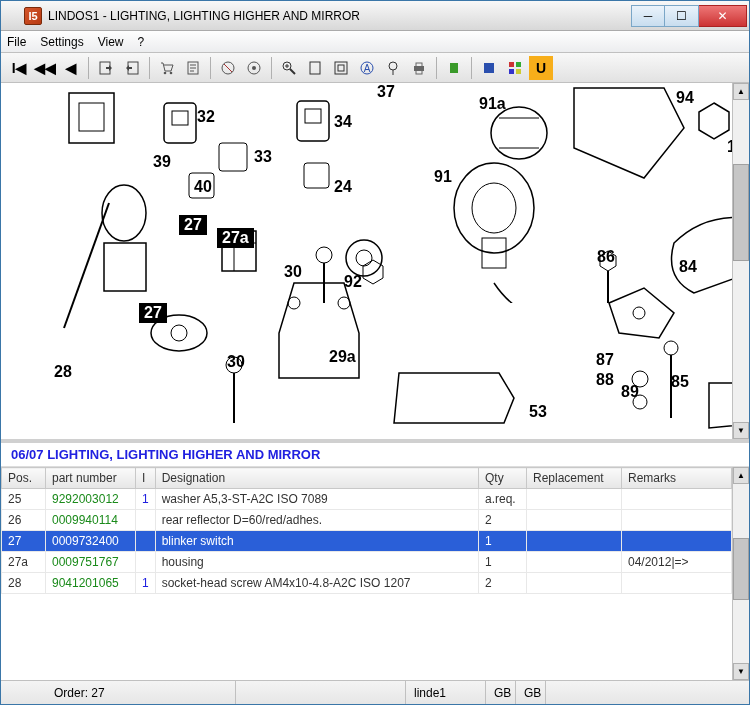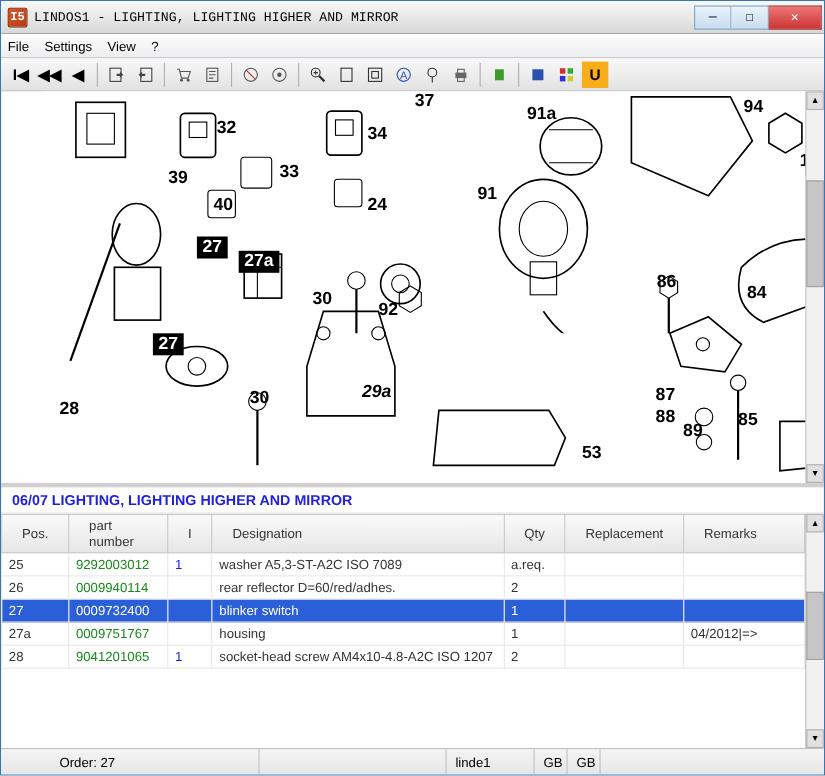--- a/index.html
+++ b/index.html
@@ -1,17 +1,17 @@
 <!DOCTYPE html>
 <html><head>
 <meta charset="utf-8">
 <style>
 * { box-sizing: border-box; margin: 0; padding: 0; }
 body { font-family: "Segoe UI", Tahoma, sans-serif; font-size: 12px; background: #fff; width: 750px; height: 705px; overflow: hidden; border: 1px solid #3a76a8; display: flex; flex-direction: column; }
-.titlebar { height: 30px; background: linear-gradient(to bottom, #f8f8f8 0%, #e8e8e8 50%, #d8d8d8 100%); display: flex; align-items: center; padding: 0 2px 0 6px; border-bottom: 1px solid #aaa; font-family: Liberation Mono, monospace; }
+.titlebar { height: 30px; background: linear-gradient(to bottom, #f8f8f8 0%, #e8e8e8 50%, #d8d8d8 100%); display: flex; align-items: center; padding: 0 2px 0 23px; border-bottom: 1px solid #aaa; }
 .titlebar .app-icon { width: 18px; height: 18px; background: linear-gradient(135deg,#d4562b,#b83a12); border: 1px solid #7a2a0a; display: flex; align-items: center; justify-content: center; color: #fff; font-weight: bold; font-size: 11px; margin-right: 6px; border-radius: 2px; }
 .titlebar .title { flex: 1; white-space: nowrap; overflow: hidden; }
 .titlebar .winbtns { display: flex; gap: 0; }
 .titlebar .winbtn { width: 34px; height: 22px; border: 1px solid #7aa6c7; background: linear-gradient(#eaf3fb,#c8ddef); display: flex; align-items: center; justify-content: center; cursor: pointer; font-size: 12px; }
 .titlebar .winbtn.close { width: 48px; background: linear-gradient(#e77,#c33); border-color: #a22; color: #fff; }
 .titlebar .winbtn + .winbtn { border-left: none; }
 .menubar { height: 22px; background: linear-gradient(#fefefe,#ecedef); display: flex; align-items: center; padding: 0 6px; gap: 14px; border-bottom: 1px solid #c0c0c0; }
 .menubar span { cursor: pointer; }
 .toolbar { height: 30px; background: linear-gradient(#f8f8f8,#e2e2e2); display: flex; align-items: center; padding: 2px 6px; gap: 2px; border-bottom: 1px solid #c0c0c0; }
 .toolbar .tbtn { width: 24px; height: 24px; display: flex; align-items: center; justify-content: center; cursor: pointer; border: 1px solid transparent; font-size: 14px; }
@@ -26,21 +26,21 @@
 .diagram-canvas .callout.hl { background: #000; color: #fff; padding: 1px 5px; }
 .diagram-canvas svg.partshape { position: absolute; }
 .scroll { width: 17px; background: #f0f0f0; border-left: 1px solid #c0c0c0; display:flex; flex-direction:column; }
 .scroll .arrow{height:17px;background:#e0e0e0;border:1px solid #b0b0b0;display:flex;align-items:center;justify-content:center;font-size:8px;}
 .scroll .track{flex:1;position:relative;}
 .scroll .thumb{position:absolute;left:0;right:0;top:20%;height:30%;background:#c6c6c6;border:1px solid #a0a0a0;}
 .section-header { padding: 4px 10px; color: #2020e0; font-weight: bold; font-size: 13px; border-bottom: 1px solid #ddd; }
 .table-area { flex: 1; display: flex; overflow: hidden; }
 .table-scroll { flex: 1; overflow: hidden; }
 table.parts { width: 100%; border-collapse: collapse; font-size: 12px; }
-table.parts th { background: linear-gradient(#fafafa,#e6e6e6); border: 1px solid #c8c8c8; padding: 3px 18px; text-align: left; font-weight: normal; color: #333; }
+table.parts th { background: linear-gradient(#fafafa,#e6e6e6); border: 1px solid #c8c8c8; padding: 3px 6px; text-align: left; font-weight: normal; color: #333; }
 table.parts td { border: 1px solid #e8e8e8; padding: 3px 6px; vertical-align: top; color: #333; }
 table.parts td.num { color: #1a8a1a; }
 table.parts td.numblue { color: #2020e0; }
 table.parts tr.sel td { background: #2a5fd8; color: #fff !important; }
 table.parts tr.sel td.num, table.parts tr.sel td.numblue { color: #fff !important; }
 .statusbar { height: 24px; background: linear-gradient(#f4f4f4,#e6e6e6); border-top: 1px solid #c0c0c0; display: flex; align-items: stretch; font-size: 12px; padding-left: 45px; }
 .statusbar .cell { border-right: 1px solid #c0c0c0; padding: 3px 8px; display: flex; align-items: center; white-space: nowrap; overflow: hidden; }
 .statusbar .cell.order { width: 190px; }
 .statusbar .cell.mid { width: 170px; }
 .statusbar .cell.user { width: 80px; }
@@ -284,21 +284,21 @@
     <div class="callout" style="left:295px;top:30px;">34</div>
     <div class="callout" style="left:295px;top:95px;">24</div>
     <div class="callout" style="left:114px;top:70px;">39</div>
     <div class="callout" style="left:155px;top:95px;">40</div>
     <div class="callout hl" style="left:140px;top:132px;">27</div>
     <div class="callout hl" style="left:178px;top:145px;">27a</div>
     <div class="callout hl" style="left:100px;top:220px;">27</div>
     <div class="callout" style="left:15px;top:280px;">28</div>
     <div class="callout" style="left:188px;top:270px;">30</div>
     <div class="callout" style="left:245px;top:180px;">30</div>
-    <div class="callout" style="left:290px;top:265px;font-style:italic;">29a</div>
+    <div class="callout" style="left:290px;top:265px;">29a</div>
     <div class="callout" style="left:305px;top:190px;">92</div>
     <div class="callout" style="left:395px;top:85px;">91</div>
     <div class="callout" style="left:440px;top:12px;">91a</div>
     <div class="callout" style="left:490px;top:320px;">53</div>
     <div class="callout" style="left:637px;top:6px;">94</div>
     <div class="callout" style="left:688px;top:55px;">122</div>
     <div class="callout" style="left:640px;top:175px;">84</div>
     <div class="callout" style="left:632px;top:290px;">85</div>
     <div class="callout" style="left:558px;top:165px;">86</div>
     <div class="callout" style="left:557px;top:268px;">87</div>

